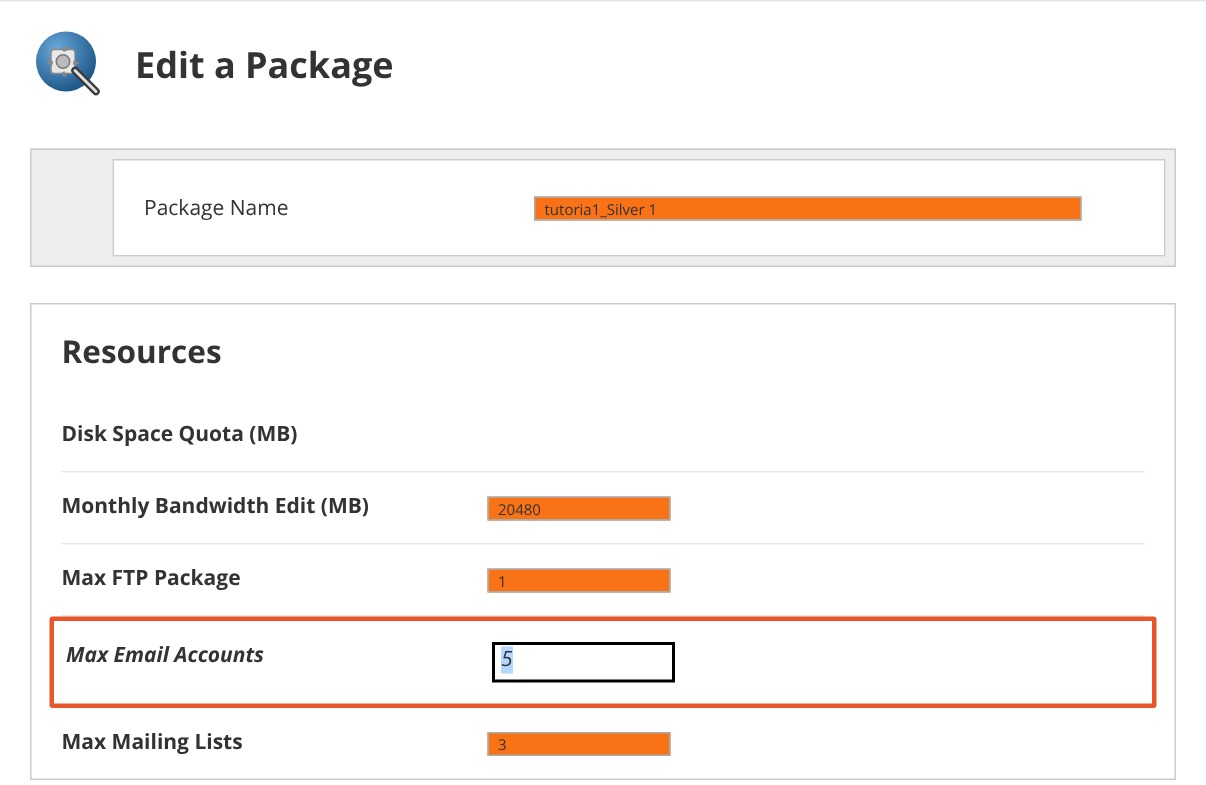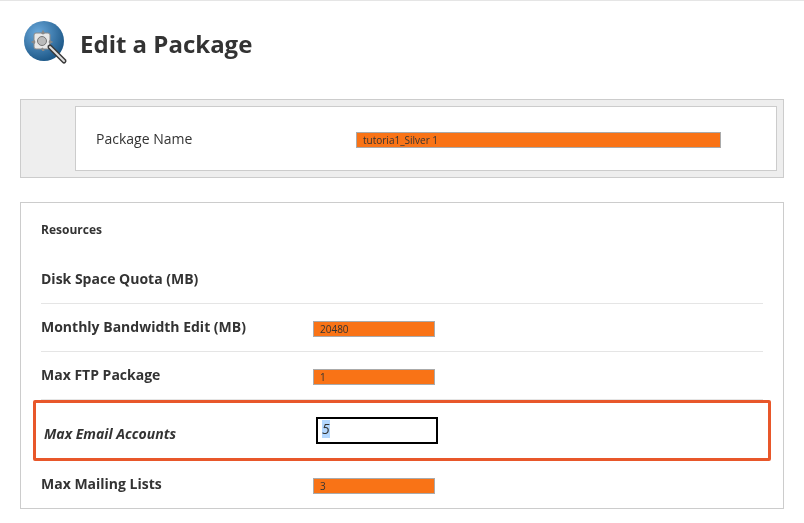--- a/index.html
+++ b/index.html
@@ -15,21 +15,21 @@
     height: 523px;
     position: relative;
     overflow: hidden;
     border-top: 1px solid #e5e5e5;
     padding: 0 20px;
   }
   .header {
     display: flex;
     align-items: center;
     padding: 18px 0 8px 0;
-    gap: 12px;
+    gap: 22px;
   }
   .header-icon {
     width: 48px;
     height: 48px;
     flex: 0 0 48px;
   }
   .page-title {
     font-size: 24px;
     font-weight: 700;
     color: #333;
@@ -46,29 +46,29 @@
   .panel-inner {
     border: 1px solid #ccc;
     background: #fff;
     padding: 22px 20px;
     margin-left: 48px;
   }
   .panel-body {
     padding: 18px 20px 0 20px;
   }
   .section-title {
-    font-size: 12px;
+    font-size: 21px;
     font-weight: 700;
     color: #333;
     margin-bottom: 18px;
   }
   .row {
     display: flex;
-    align-items: flex-end;
-    gap: 22px;
+    align-items: flex-start;
+    gap: 34px;
     padding: 14px 0;
     border-bottom: 1px solid #e5e5e5;
   }
   .row:last-child { border-bottom: none; }
   .row-name {
     display: flex;
     align-items: center;
     gap: 20px;
   }
   .row .label {

